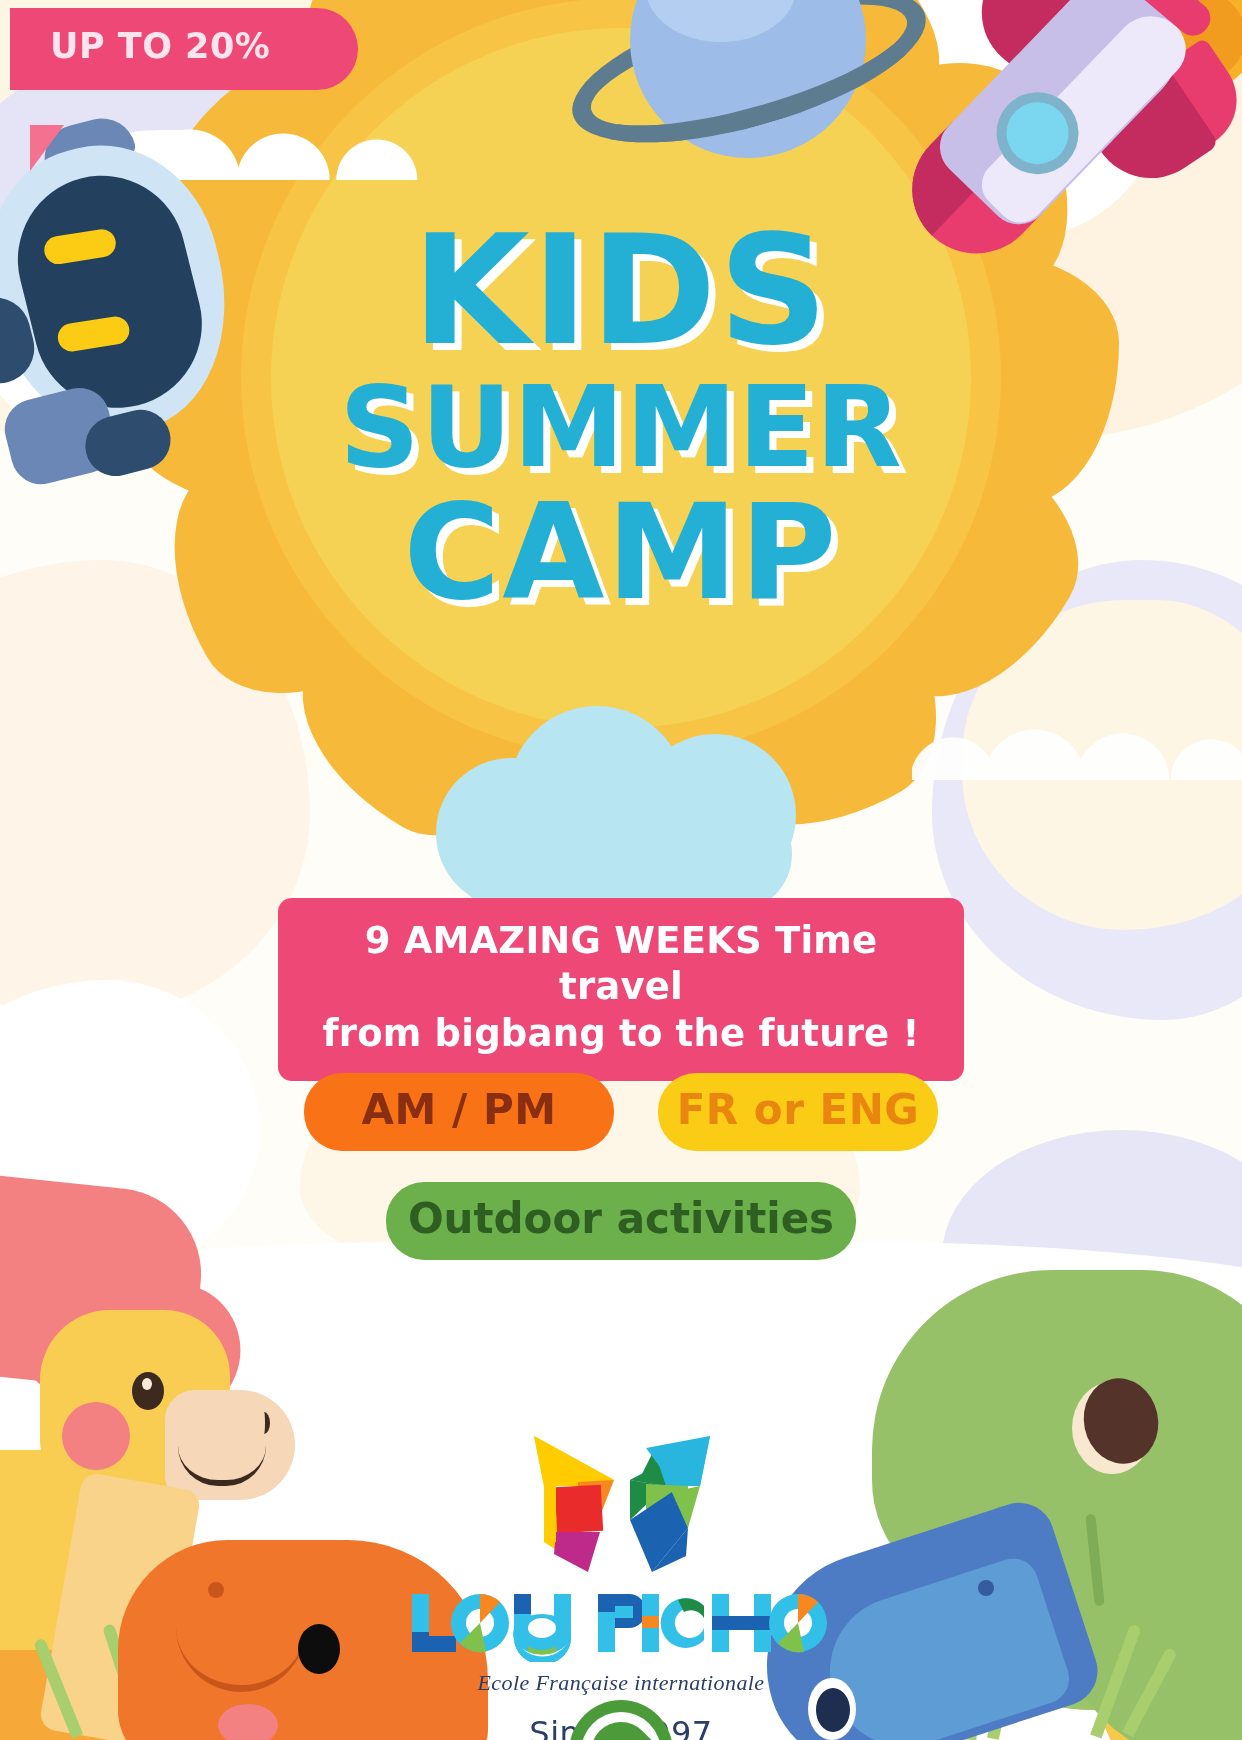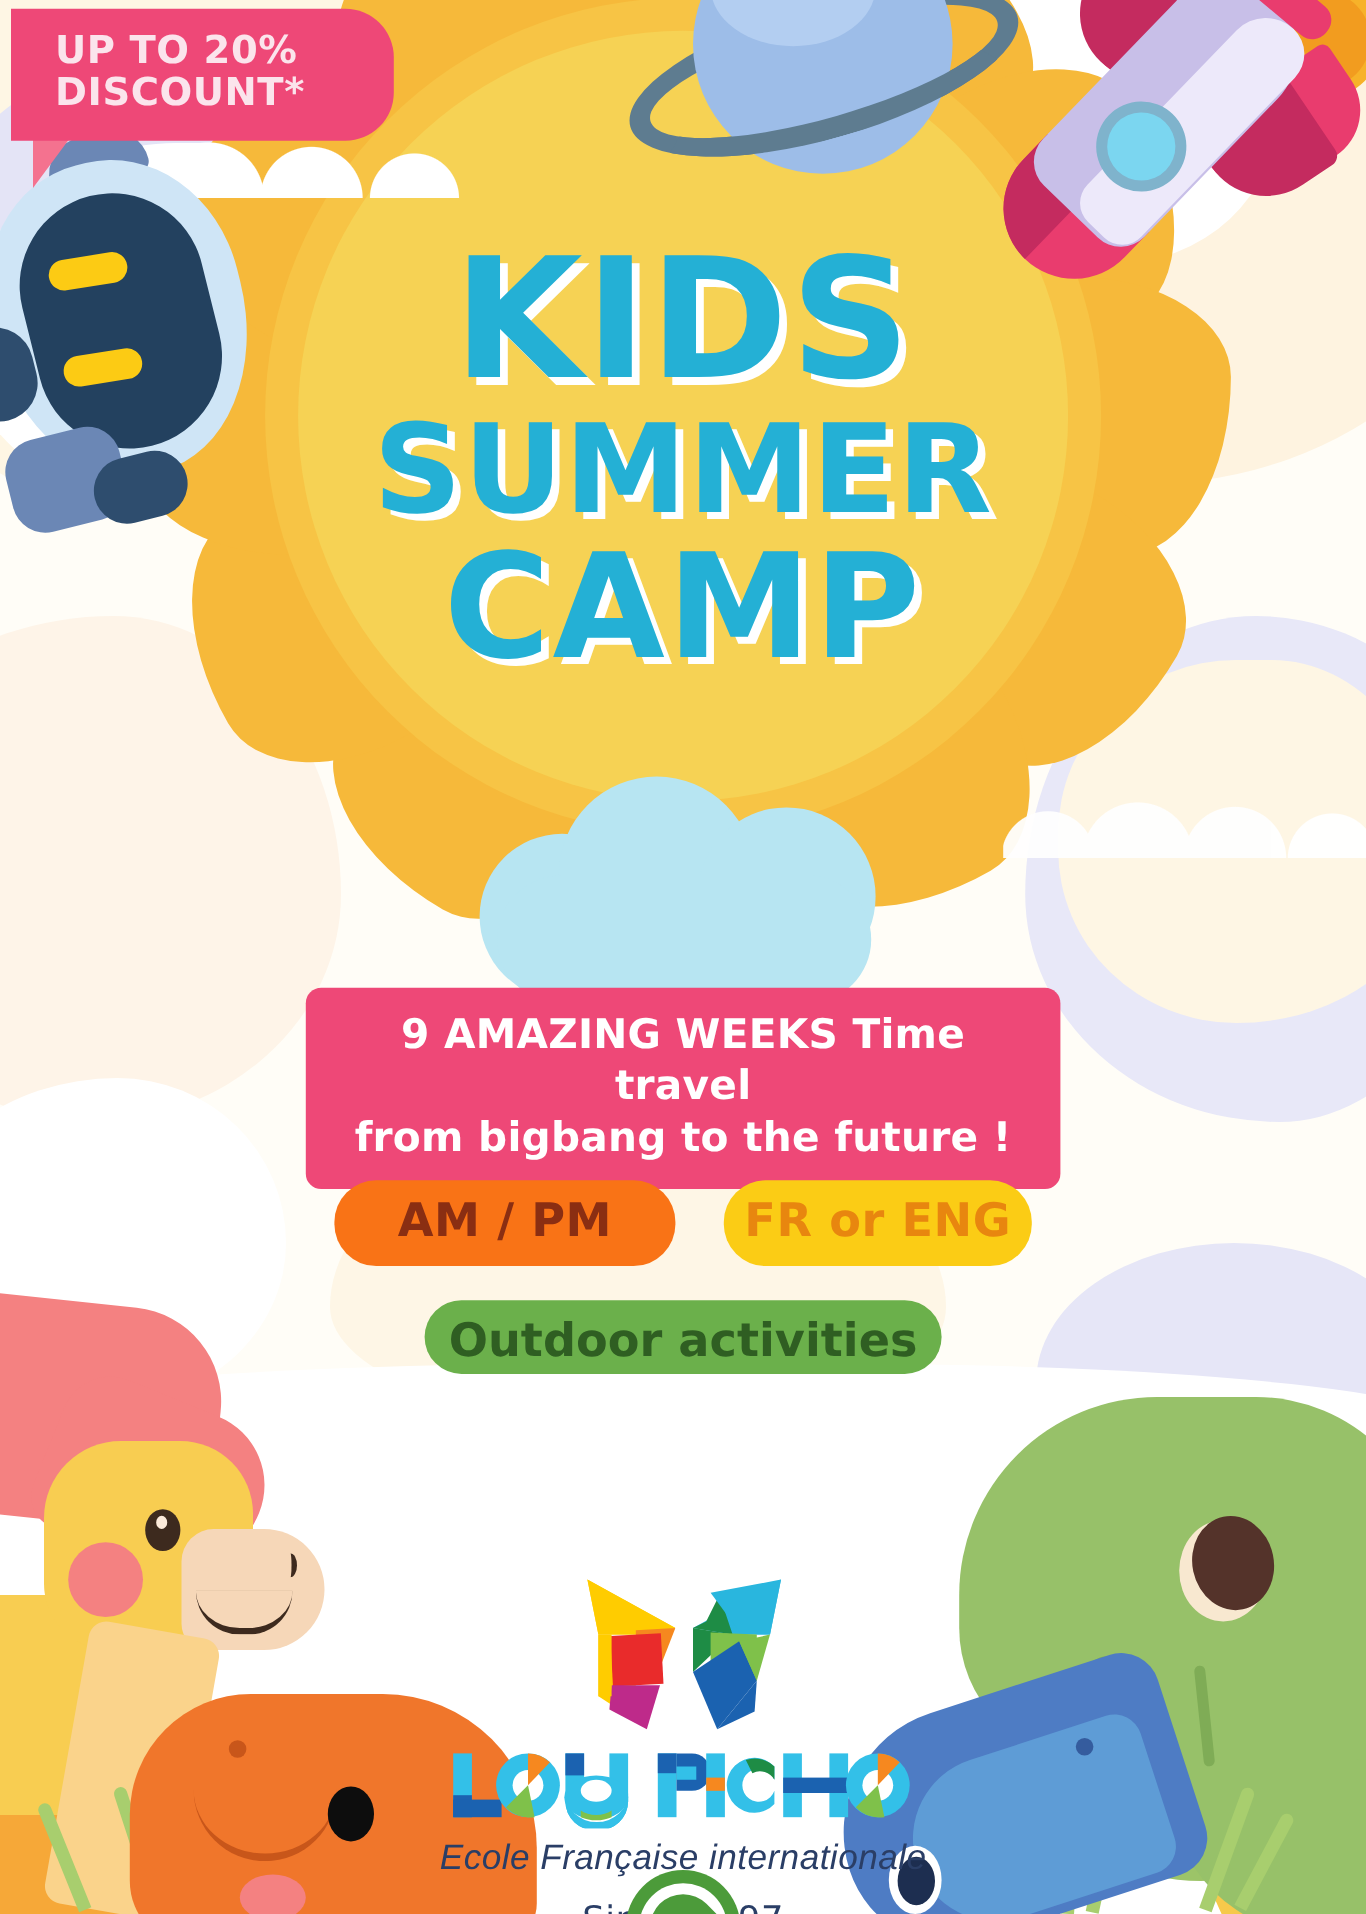--- a/index.html
+++ b/index.html
@@ -291,21 +291,21 @@
     position: absolute; left: 0; right: 0; top: 1182px;
     display: flex; justify-content: center;
     z-index: 34;
   }
   .pill-outdoor {
     width: 470px;
     background: #6BB04B; color: #2F5E22;
     font-family: "DejaVu Sans", sans-serif;
     font-weight: 700; font-size: 42px;
     border-radius: 38px;
-    padding: 16px 10px 9px;
+    padding: 16px 10px 20px;
     text-align: center; line-height: 1;
   }
 
   
   
   .dino-yellow { position:absolute; left:-90px; top:1150px; width:420px; height:420px; z-index:18; }
   .dy-crest { position:absolute; left:-40px; top:30px; width:330px; height:200px; background:#F48181; border-radius: 130px 120px 20px 150px; transform: rotate(6deg); }
   .dy-crest2 { position:absolute; left:130px; top:120px; width:200px; height:150px; background:#F48181; border-radius: 60px 90px 110px 40px; transform: rotate(22deg); }
   .dy-head { position:absolute; left:130px; top:160px; width:190px; height:190px; background:#F8CD51; border-radius: 70px 66px 40px 60px; }
   .dy-neck { position:absolute; left:-20px; top:300px; width:230px; height:200px; background:#F8CD51; border-radius: 100px 40px 30px 90px; }
@@ -373,23 +373,23 @@
   
   .logo-block {
     position: absolute; left: 0; right: 0; top: 1424px;
     text-align: center; z-index: 46;
   }
   .butterfly { width: 250px; height: 160px; margin: 0 auto 6px; display:block; }
   .logo-wordmark { width: 430px; height: 72px; margin: 0 auto; display:block; }
   .logo-tagline {
     margin-top: 8px;
     color: #2A3E66;
-    font-family: Liberation Sans, sans-serif;
+    font-family: Liberation Serif, serif;
     font-style: italic;
-    font-size: 32px;
+    font-size: 22px;
     letter-spacing: .4px;
   }
   .logo-since {
     margin-top: 18px;
     color: #2A3E66;
     font-family: "DejaVu Sans", sans-serif;
     font-size: 32px;
     letter-spacing: .5px;
   }
   .eco-badge {
@@ -479,21 +479,20 @@
     <div class="robot-face"></div>
     <div class="robot-eye robot-eye-1"></div>
     <div class="robot-eye robot-eye-2"></div>
     <div class="robot-hand"></div>
     <div class="robot-hand2"></div>
   </div>
 
   <div class="discount-tail"></div>
   <div class="discount">
     <div class="d-line">UP TO 20%</div>
-    <div class="d-line">DISCOUNT*</div>
   </div>
 
   <div class="title-block">
     <div class="t-kids">KIDS</div>
     <div class="t-summer">SUMMER</div>
     <div class="t-camp">CAMP</div>
   </div>
 
   <div class="date-cloud">
     <div class="dc-b dc-b1"></div>

